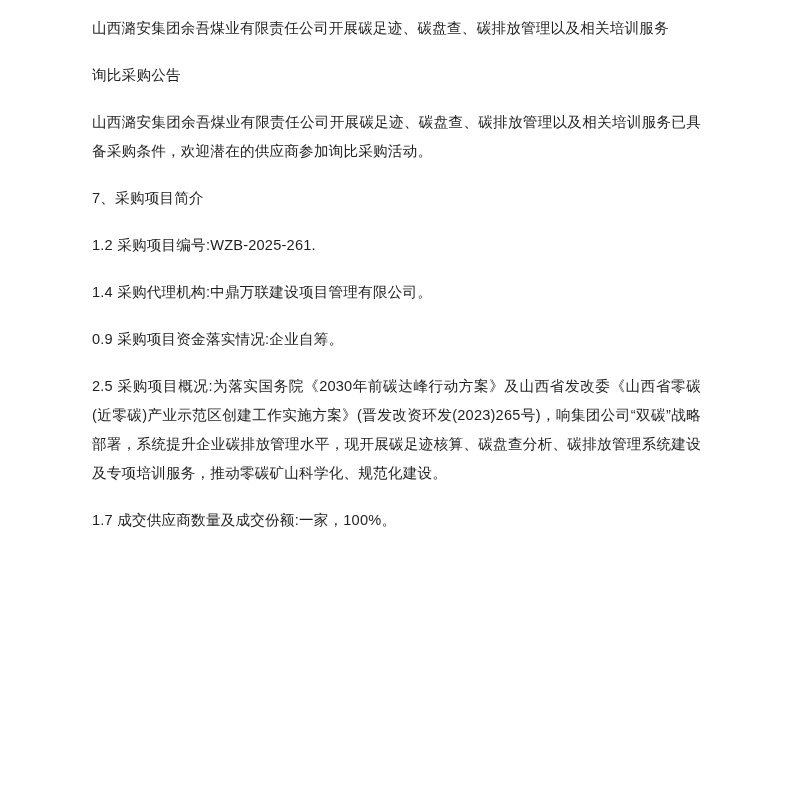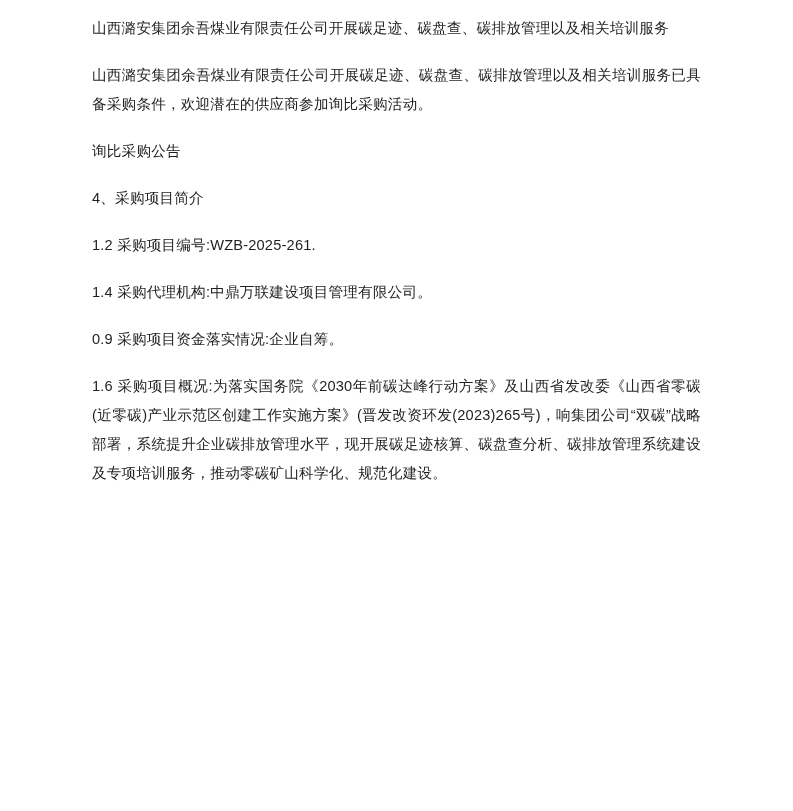--- a/index.html
+++ b/index.html
@@ -37,32 +37,33 @@
     margin-bottom: 18px;
   }
 </style>
 </head>
 <body>
 
 <div class="page">
 
   <p class="doc-title">山西潞安集团余吾煤业有限责任公司开展碳足迹、碳盘查、碳排放管理以及相关培训服务</p>
 
+  <p class="para">询比采购公告</p>
+
   <p class="para">山西潞安集团余吾煤业有限责任公司开展碳足迹、碳盘查、碳排放管理以及相关培训服务已具备采购条件，欢迎潜在的供应商参加询比采购活动。</p>
 
-  <p class="para">询比采购公告</p>
-
-  <p class="para">4、采购项目简介</p>
+  <p class="para">7、采购项目简介</p>
 
 
   <p class="para">1.2 采购项目编号:WZB-2025-261.</p>
 
 
   <p class="para">1.4 采购代理机构:中鼎万联建设项目管理有限公司。</p>
 
   <p class="para">0.9 采购项目资金落实情况:企业自筹。</p>
 
-  <p class="para">1.6 采购项目概况:为落实国务院《2030年前碳达峰行动方案》及山西省发改委《山西省零碳(近零碳)产业示范区创建工作实施方案》(晋发改资环发(2023)265号)，响集团公司“双碳”战略部署，系统提升企业碳排放管理水平，现开展碳足迹核算、碳盘查分析、碳排放管理系统建设及专项培训服务，推动零碳矿山科学化、规范化建设。</p>
+  <p class="para">2.5 采购项目概况:为落实国务院《2030年前碳达峰行动方案》及山西省发改委《山西省零碳(近零碳)产业示范区创建工作实施方案》(晋发改资环发(2023)265号)，响集团公司“双碳”战略部署，系统提升企业碳排放管理水平，现开展碳足迹核算、碳盘查分析、碳排放管理系统建设及专项培训服务，推动零碳矿山科学化、规范化建设。</p>
 
+  <p class="para">1.7 成交供应商数量及成交份额:一家，100%。</p>
 
 
 
 </div>
 
 </body></html>

